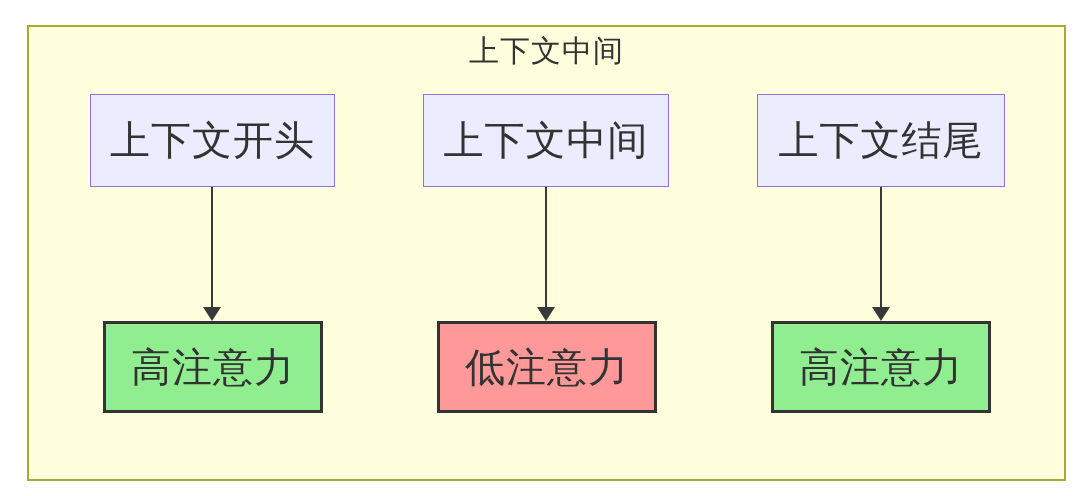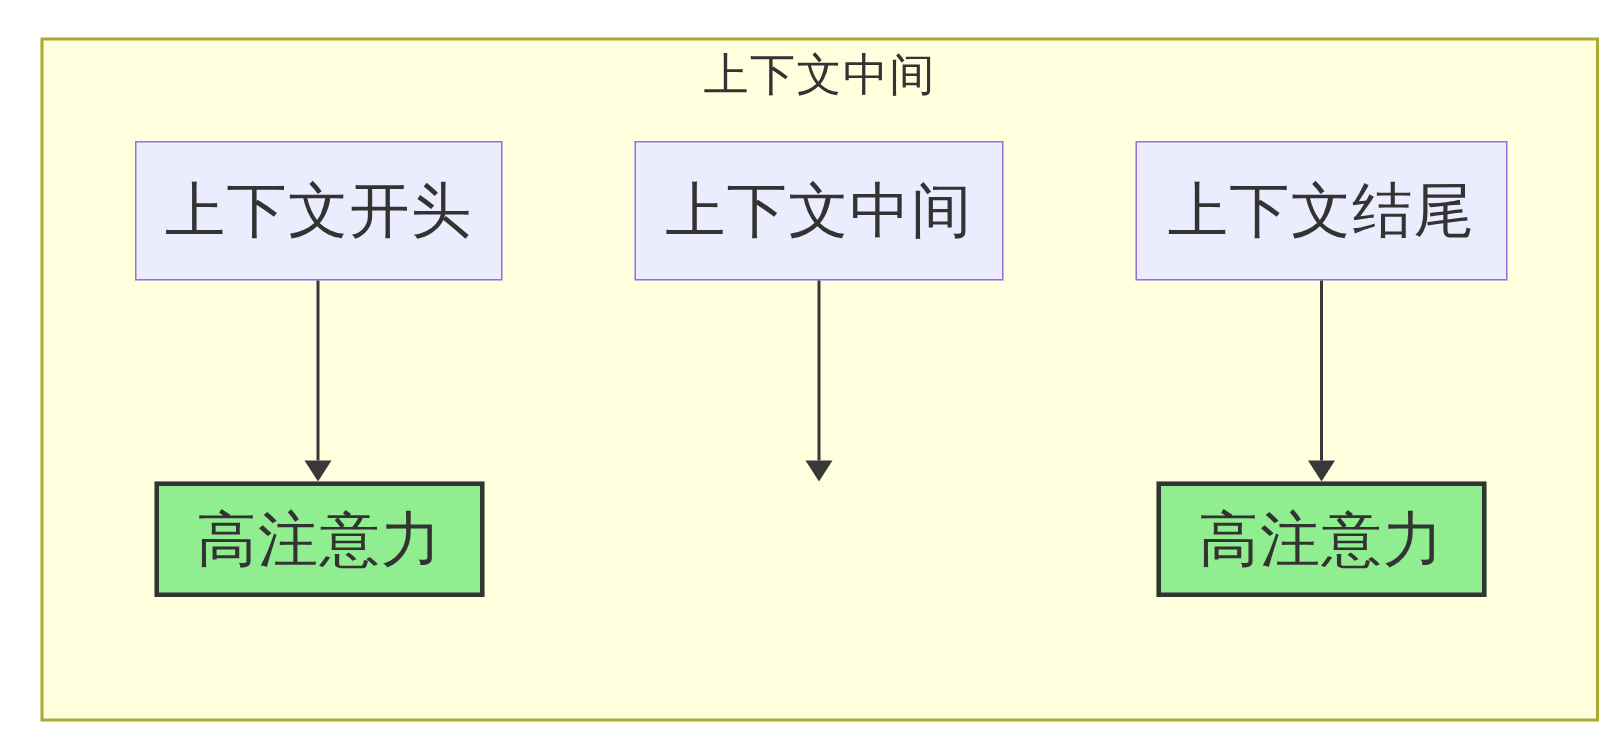--- a/index.html
+++ b/index.html
@@ -52,21 +52,21 @@
     top: 67px;
     height: 93px;
     background: #ececff;
     border: 1.5px solid #9370db;
   }
   .source-node.c1 { left: 61px;  width: 245px; }
   .source-node.c2 { left: 394px; width: 246px; }
   .source-node.c3 { left: 728px; width: 248px; }
   .target-node {
     top: 294px;
-    height: 77px;
+    height: 92px;
     width: 220px;
     border: 3px solid #333333;
   }
   .target-node.c1 { left: 74px; }
   .target-node.c2 { left: 408px; }
   .target-node.c3 { left: 742px; }
   .target-node[data-level="high"] { background: #90ee90; }
   .target-node[data-level="low"]  { background: #ff9999; }
   .edge {
     position: absolute;
@@ -112,16 +112,17 @@
     <div class="edge c2">
       <div class="edge-line"></div>
       <div class="edge-head"></div>
     </div>
     <div class="edge c3">
       <div class="edge-line"></div>
       <div class="edge-head"></div>
     </div>
 
     <div class="node target-node c1" data-level="high">高注意力</div>
+    <div class="node target-node c2" data-level="low">低注意力</div>
     <div class="node target-node c3" data-level="high">高注意力</div>
 
   </div>
 </div>
 
 </body></html>

